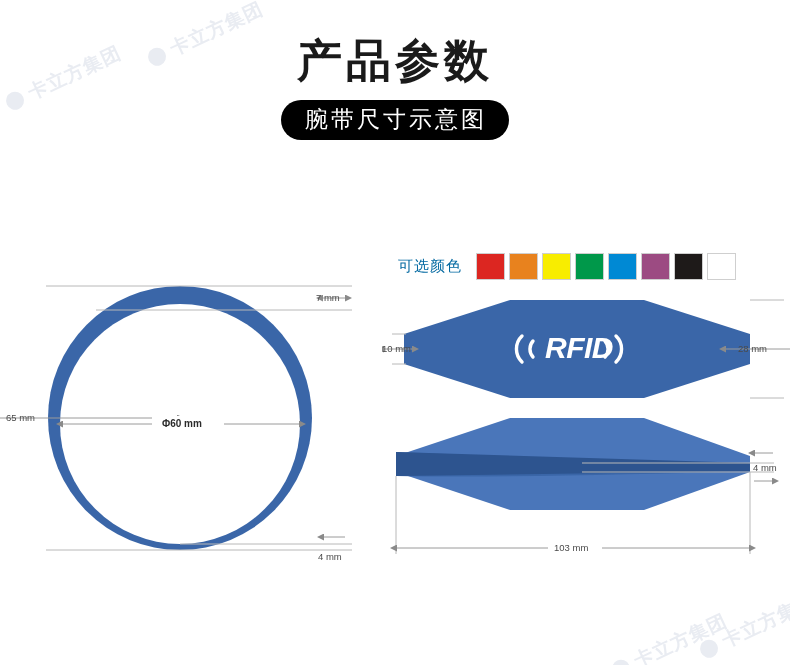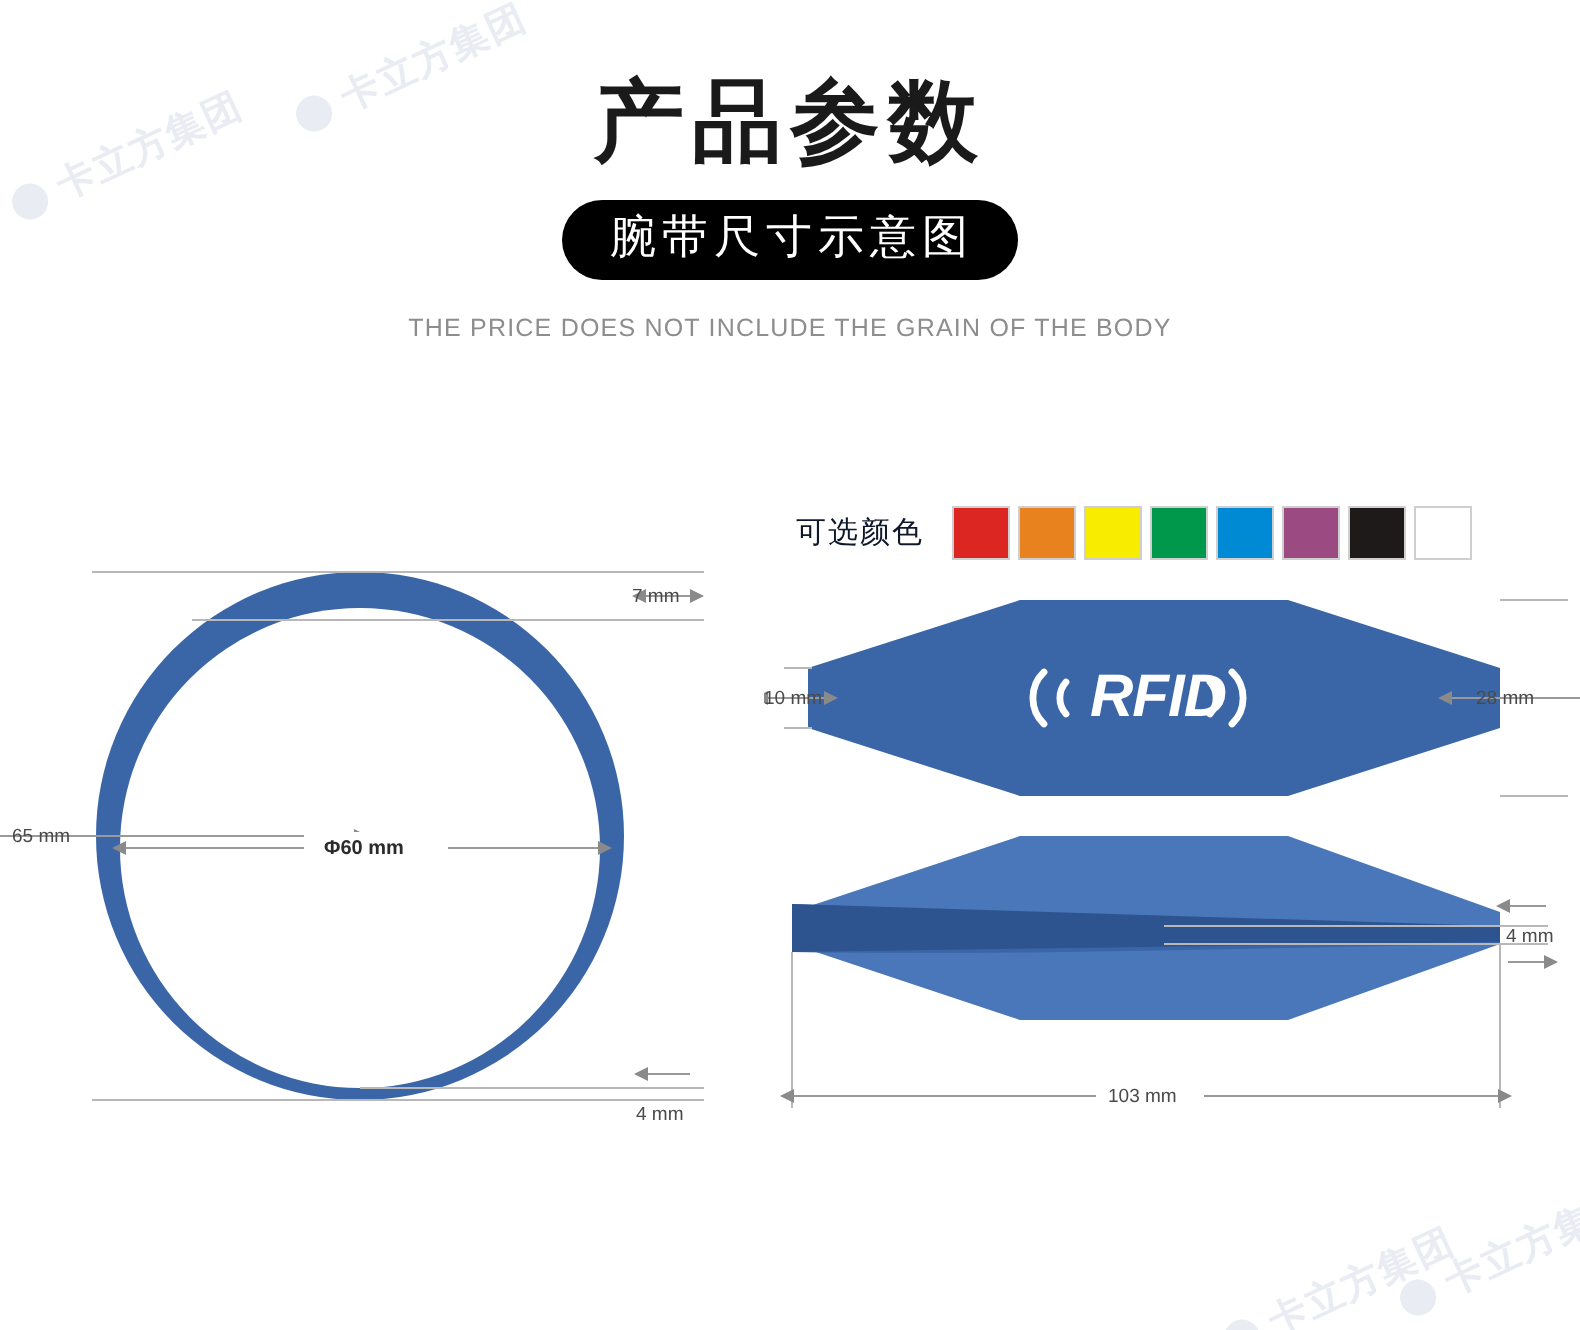--- a/index.html
+++ b/index.html
@@ -80,21 +80,21 @@
     position: absolute;
     left: 398px;
     top: 253px;
     z-index: 3;
     display: flex;
     align-items: center;
     gap: 9px;
   }
   .colors-label {
     font-size: 15px;
-    color: #0f172a;
+    color: #0369a1;
     letter-spacing: 1px;
     margin-right: 5px;
     font-family: "DejaVu Sans", "Liberation Sans", sans-serif;
   }
   .swatches { display: flex; gap: 4px; }
   .swatch {
     width: 29px;
     height: 27px;
     border: 1px solid #cfcfcf;
   }
@@ -147,21 +147,20 @@
     <svg width="20" height="20" viewBox="0 0 20 20">
       <circle cx="10" cy="10" r="9"></circle>
     </svg>
     <span>卡立方集团</span>
   </div>
 </div>
 
 <div class="header">
   <h1 class="main-title">产品参数</h1>
   <div class="subtitle-pill">腕带尺寸示意图</div>
-  <div class="eng-note">THE PRICE DOES NOT INCLUDE THE GRAIN OF THE BODY</div>
 </div>
 
 <div class="colors-row">
   <span class="colors-label">可选颜色</span>
   <div class="swatches">
     <div class="swatch" style="background: rgb(220, 38, 33);"></div>
     <div class="swatch" style="background: rgb(232, 130, 30);"></div>
     <div class="swatch" style="background: rgb(248, 237, 0);"></div>
     <div class="swatch" style="background: rgb(0, 152, 74);"></div>
     <div class="swatch" style="background: rgb(0, 137, 212);"></div>

